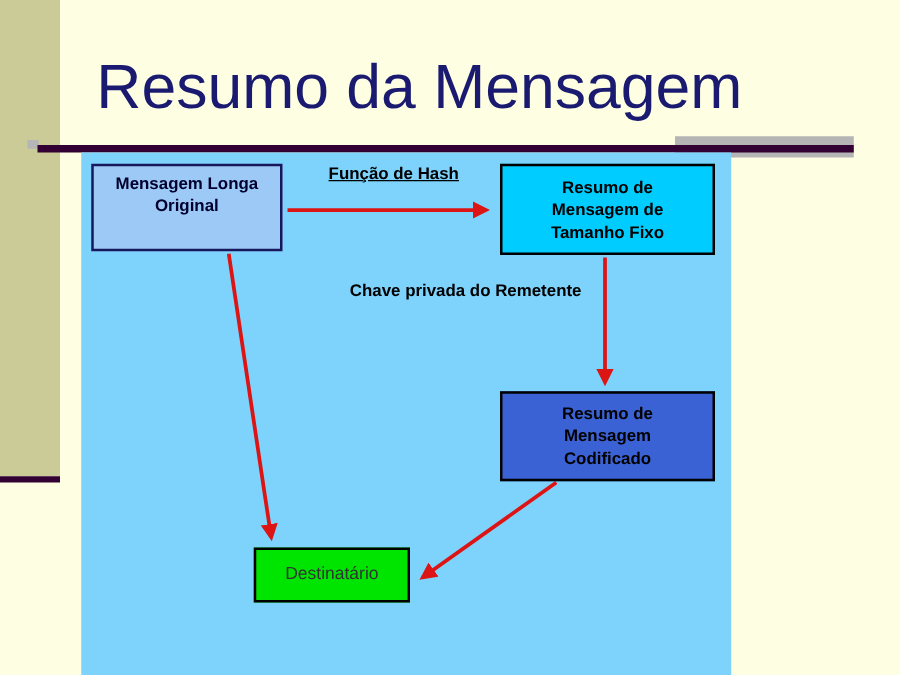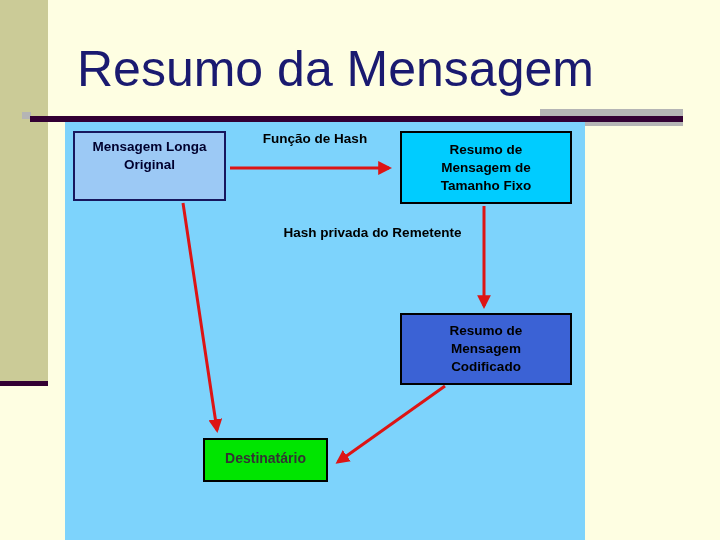--- a/index.html
+++ b/index.html
@@ -38,28 +38,28 @@
   }
   .box-original{
     left:8px;top:9px;width:153px;height:70px;
     background:#9CC9F5;border-color:#17175E;color:#00002E;padding-top:5px;
   }
   .box-fixed{left:335px;top:9px;width:172px;height:73px;background:#00CCFF;padding-top:8px;}
   .box-encoded{left:335px;top:191px;width:172px;height:72px;background:#3B62D5;padding-top:7px;}
   .box-dest{
     left:138px;top:316px;width:125px;height:44px;background:#00E500;
     display:flex;align-items:center;justify-content:center;padding-bottom:4px;
-    font-weight:700;color:#333333;font-size:14px;
+    font-weight:400;color:#333333;font-size:14px;
   }
 
   .lbl{
     position:absolute;text-align:center;font-weight:bold;font-size:13.5px;
     color:#000;white-space:nowrap;
   }
-  .lbl-hash{left:175px;top:9px;width:150px;}
+  .lbl-hash{left:175px;top:9px;width:150px;text-decoration:underline;}
   .lbl-key{left:205px;top:103px;width:205px;}
   .lbl-send{left:317px;top:329px;width:200px;}
 </style>
 </head>
 <body>
 
 <div class="slide">
 
   <div class="side-band"></div>
   <div class="side-band-accent"></div>
@@ -86,21 +86,21 @@
 
     <div class="box box-original">Mensagem Longa
 Original</div>
 
     <div class="lbl lbl-hash">Função de Hash</div>
 
     <div class="box box-fixed">Resumo de
 Mensagem de
 Tamanho Fixo</div>
 
-    <div class="lbl lbl-key">Hash privada do Remetente</div>
+    <div class="lbl lbl-key">Chave privada do Remetente</div>
 
     <div class="box box-encoded">Resumo de
 Mensagem
 Codificado</div>
 
     <div class="box box-dest">Destinatário</div>
 
 
   </div>
 

